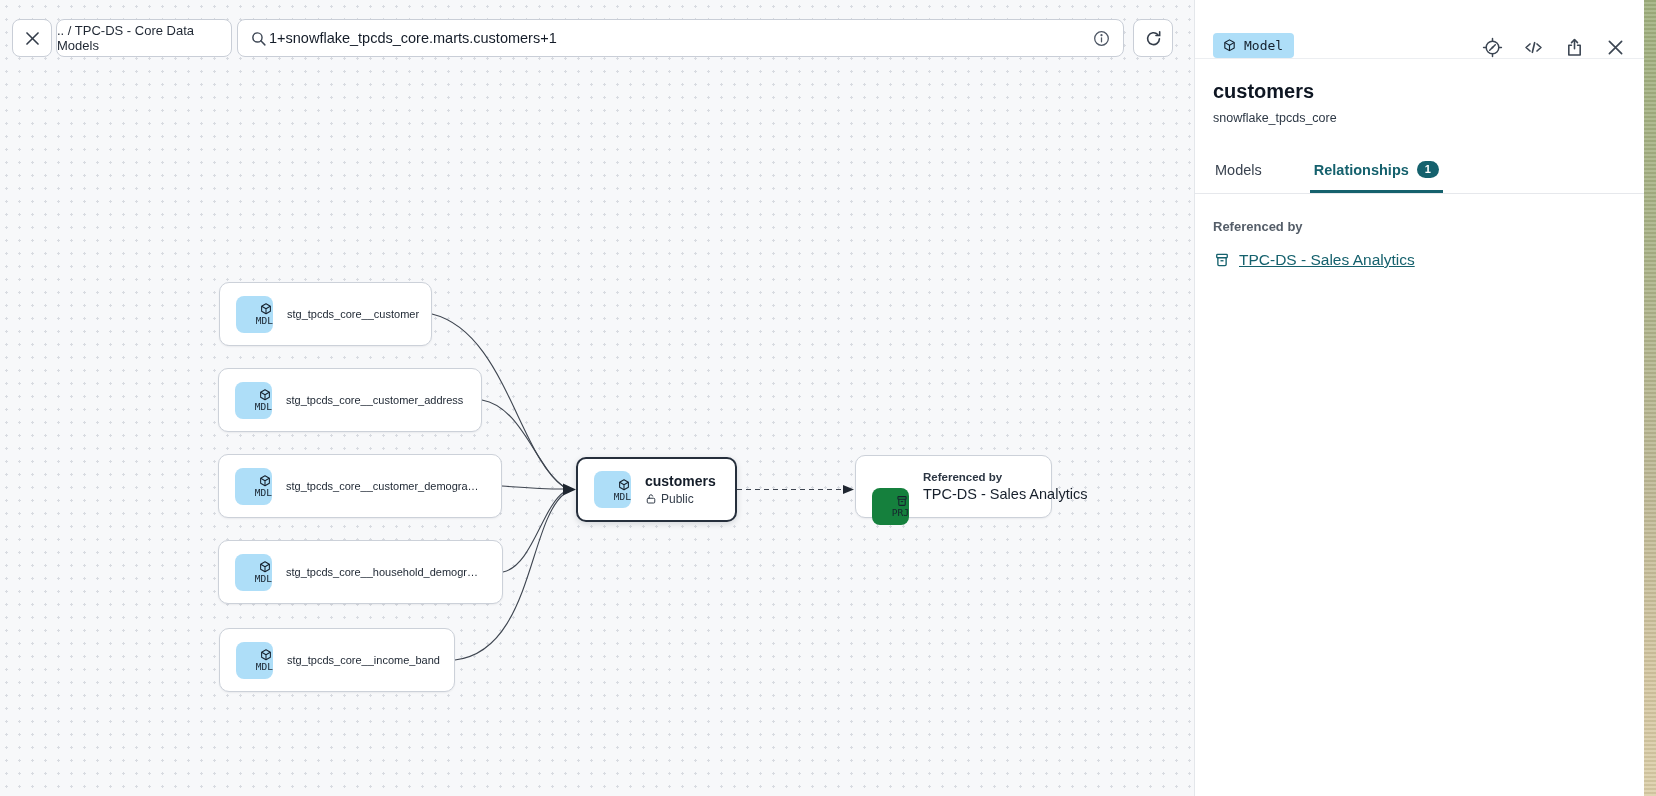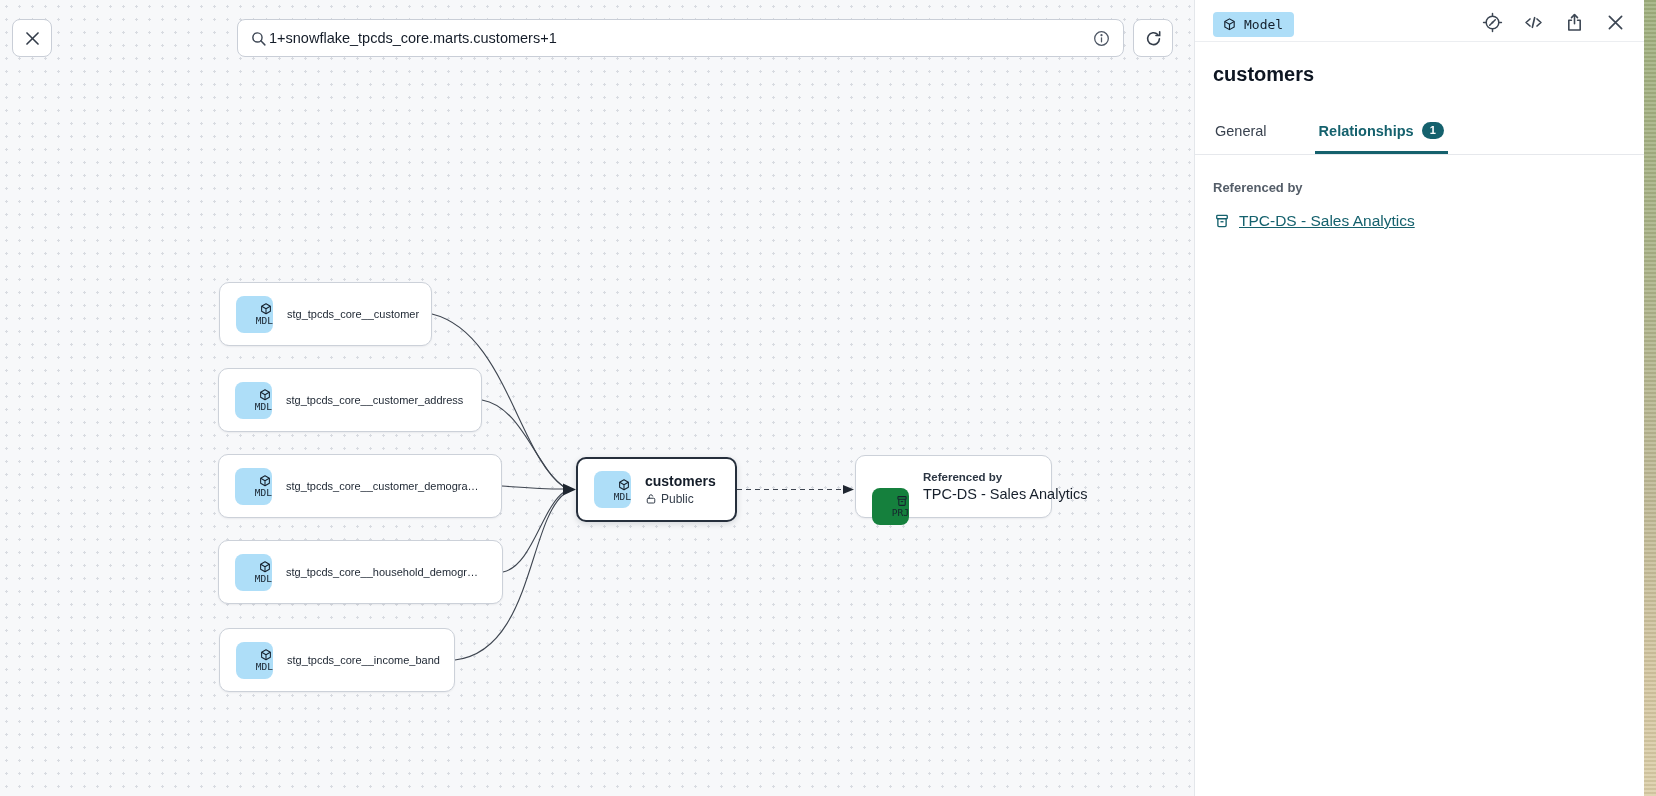--- a/index.html
+++ b/index.html
@@ -65,22 +65,22 @@
   .nsub svg { width:12px; height:12px; }
   .nkicker { font-size:11.5px; font-weight:600; color:#2b3542; }
   .nref { font-size:14.5px; color:#161f2b; white-space:nowrap; }
 
   
   .panel {
     position:absolute; left:1194px; top:0; width:450px; height:796px;
     background:#fff; border-left:1px solid #e4e7eb;
   }
   .panel-header {
-    height:42px; border-bottom:1px solid #eceef1;
-    display:flex; align-items:flex-start; padding:12px 18px;
+    height:59px; border-bottom:1px solid #eceef1;
+    display:flex; align-items:flex-end; padding:0 18px;
   }
   .type-badge {
     display:flex; align-items:center; gap:7px;
     background:#aedef8; border-radius:4px; padding:5px 11px 5px 9px;
     font-family:"DejaVu Sans Mono",monospace; font-size:13px; color:#14202d;
   }
   .type-badge svg { width:15px; height:15px; }
   .header-icons { margin-left:auto; display:flex; align-items:center; gap:20px; color:#3c4653; }
   .header-icons .hicon { width:21px; height:21px; cursor:pointer; display:flex; }
   .header-icons svg { width:21px; height:21px; }
@@ -136,20 +136,23 @@
       <line x1="737" y1="489.5" x2="843" y2="489.5" stroke="#3e4550" stroke-width="1.1" stroke-dasharray="5 4"></line>
       <polygon points="843,485 854,489.5 843,494" fill="#1f2630"></polygon>
     </svg>
 
     <button class="tool-btn btn-close">
       <svg viewBox="0 0 24 24" fill="none" stroke="currentColor" stroke-width="2" stroke-linecap="round">
           <path d="M5 5l14 14M19 5L5 19"></path>
         </svg>
     </button>
 
+    <div class="crumb-box">
+      <span>.. / TPC-DS - Core Data Models</span>
+    </div>
 
     <div class="search-box">
       <svg class="mag" viewBox="0 0 24 24" fill="none" stroke="currentColor" stroke-width="2" stroke-linecap="round">
           <circle cx="10.5" cy="10.5" r="6.5"></circle>
           <path d="M15.3 15.3L21 21"></path>
         </svg>
       <input spellcheck="false" value="1+snowflake_tpcds_core.marts.customers+1" style="">
       <svg class="info" viewBox="0 0 24 24" fill="none" stroke="currentColor" stroke-width="1.6" stroke-linecap="round">
           <circle cx="12" cy="12" r="8.6"></circle>
           <path d="M12 11.2v5"></path>
@@ -289,25 +292,26 @@
         <span class="hicon">
           <svg viewBox="0 0 24 24" fill="none" stroke="currentColor" stroke-width="1.9" stroke-linecap="round">
               <path d="M5 5l14 14M19 5L5 19"></path>
             </svg>
         </span>
       </div>
     </div>
 
     <div class="panel-body">
       <div class="ptitle">customers</div>
+      <div class="psub">snowflake_tpcds_core</div>
     </div>
 
     <div class="tabs">
       <div class="tab">
-        <span>General</span>
+        <span>Models</span>
       </div>
       <div class="tab active">
         <span>Relationships</span>
         <span class="tab-count">1</span>
       </div>
     </div>
 
     <div class="panel-body">
       <div class="section-title">Referenced by</div>
       <div class="ref-link">

